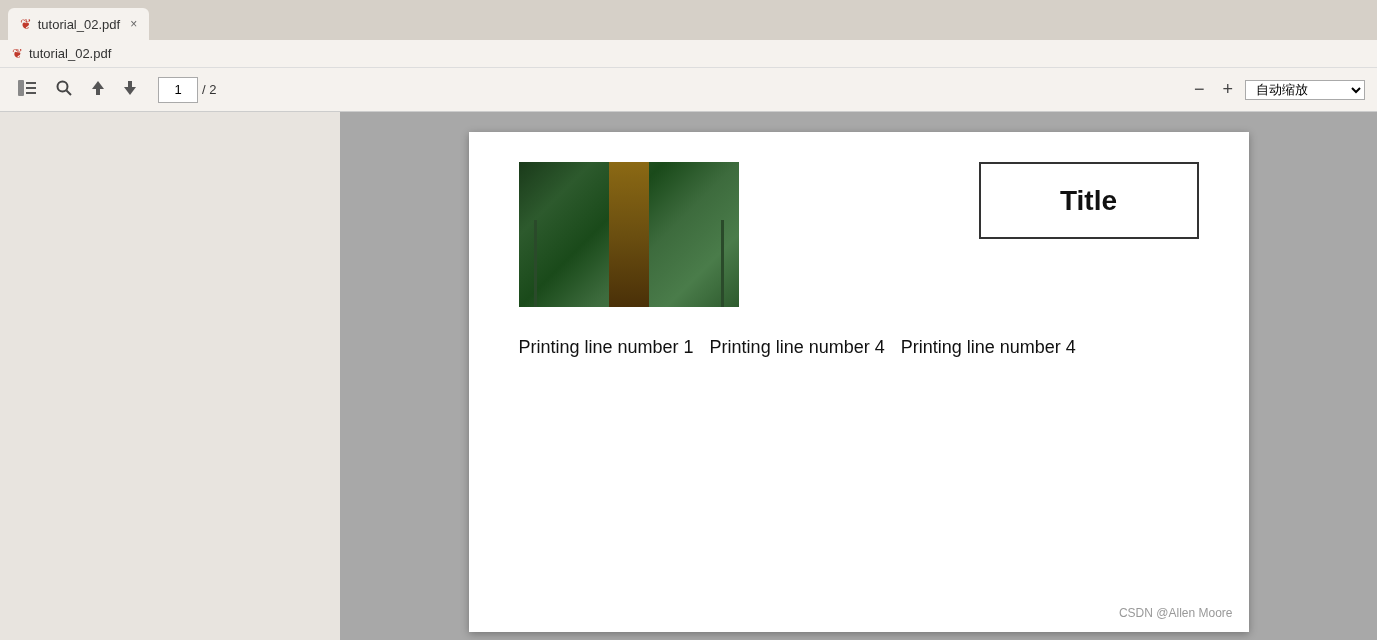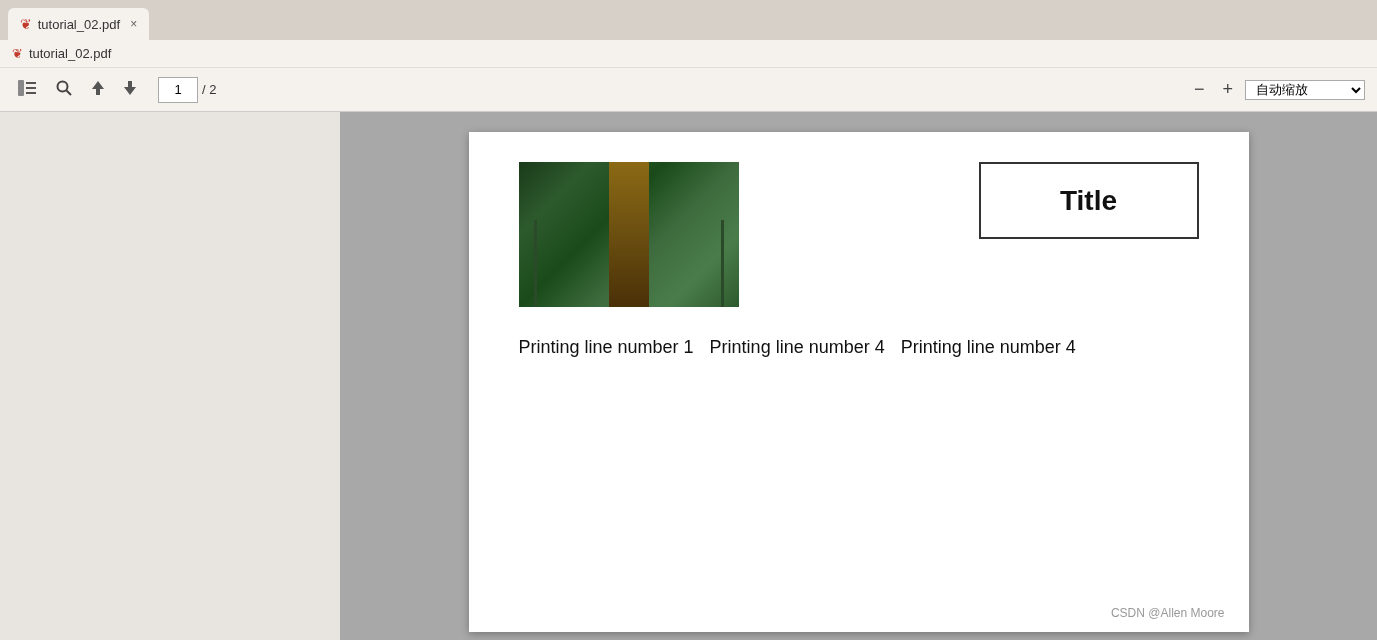--- a/index.html
+++ b/index.html
@@ -198,21 +198,21 @@
     .pdf-line {
       font-size: 18px;
       color: #111;
       padding: 6px 0;
     }
 
     
     .watermark {
       position: absolute;
       bottom: 12px;
-      right: 24px;
+      right: 16px;
       font-size: 12px;
       color: #999;
     }
   </style>
 </head>
 <body>
 
 <div class="tab-bar">
   <div class="tab">
     <span class="tab-icon">❦</span>

